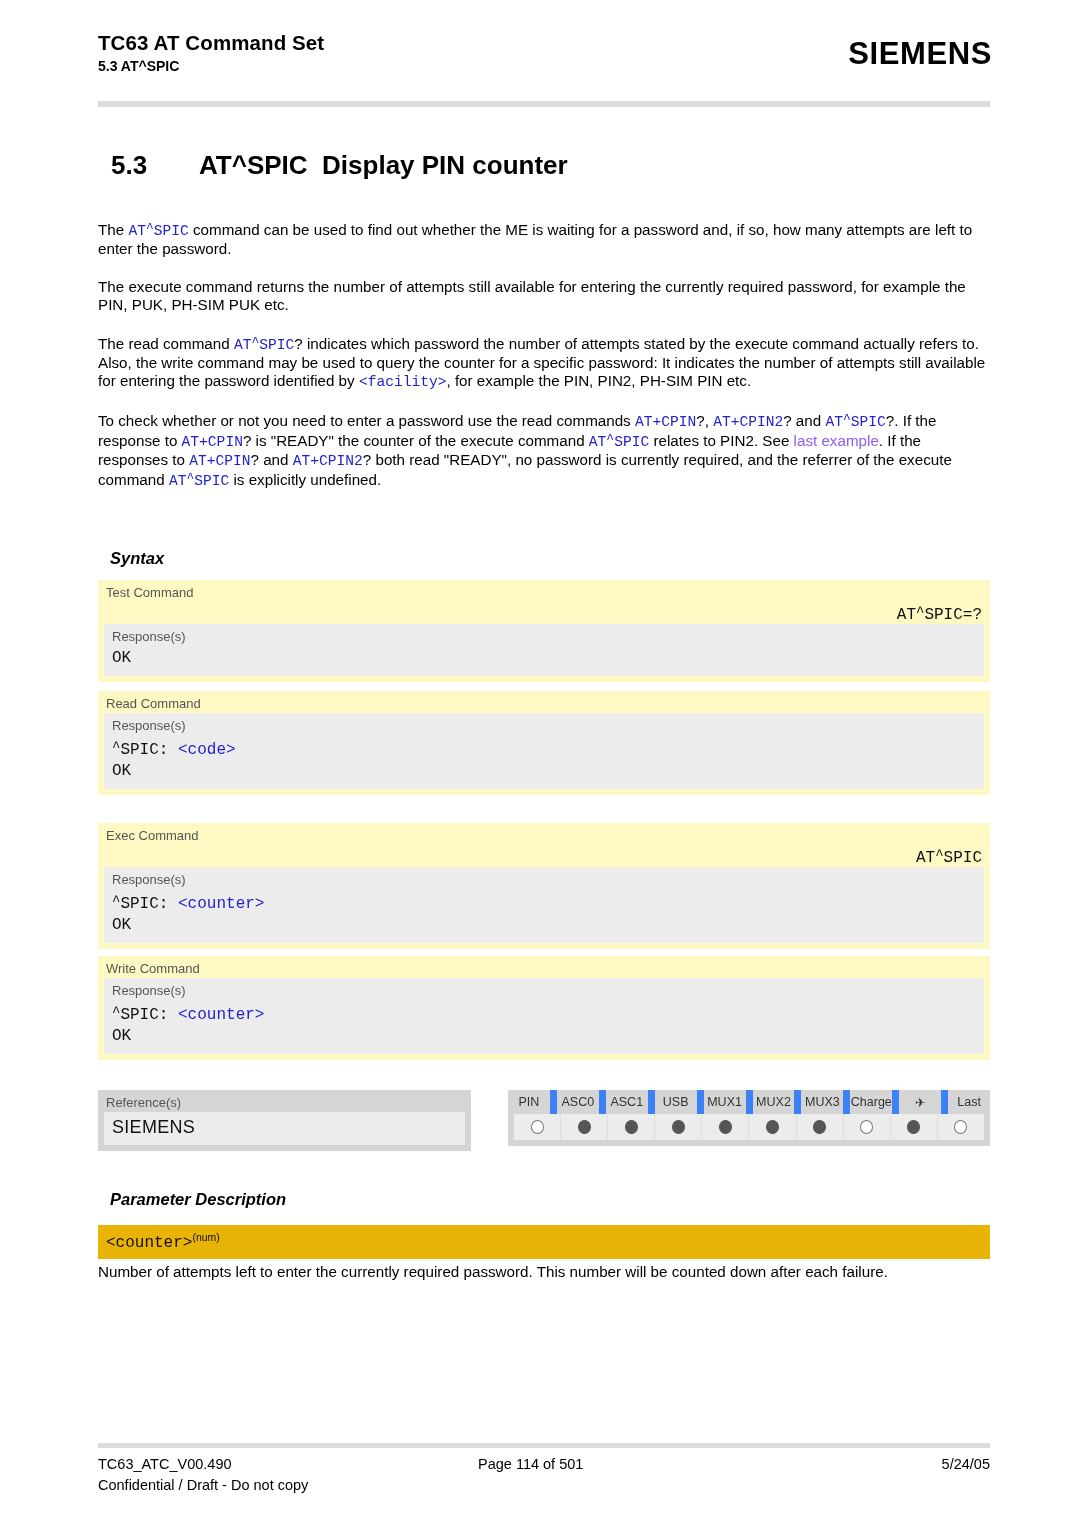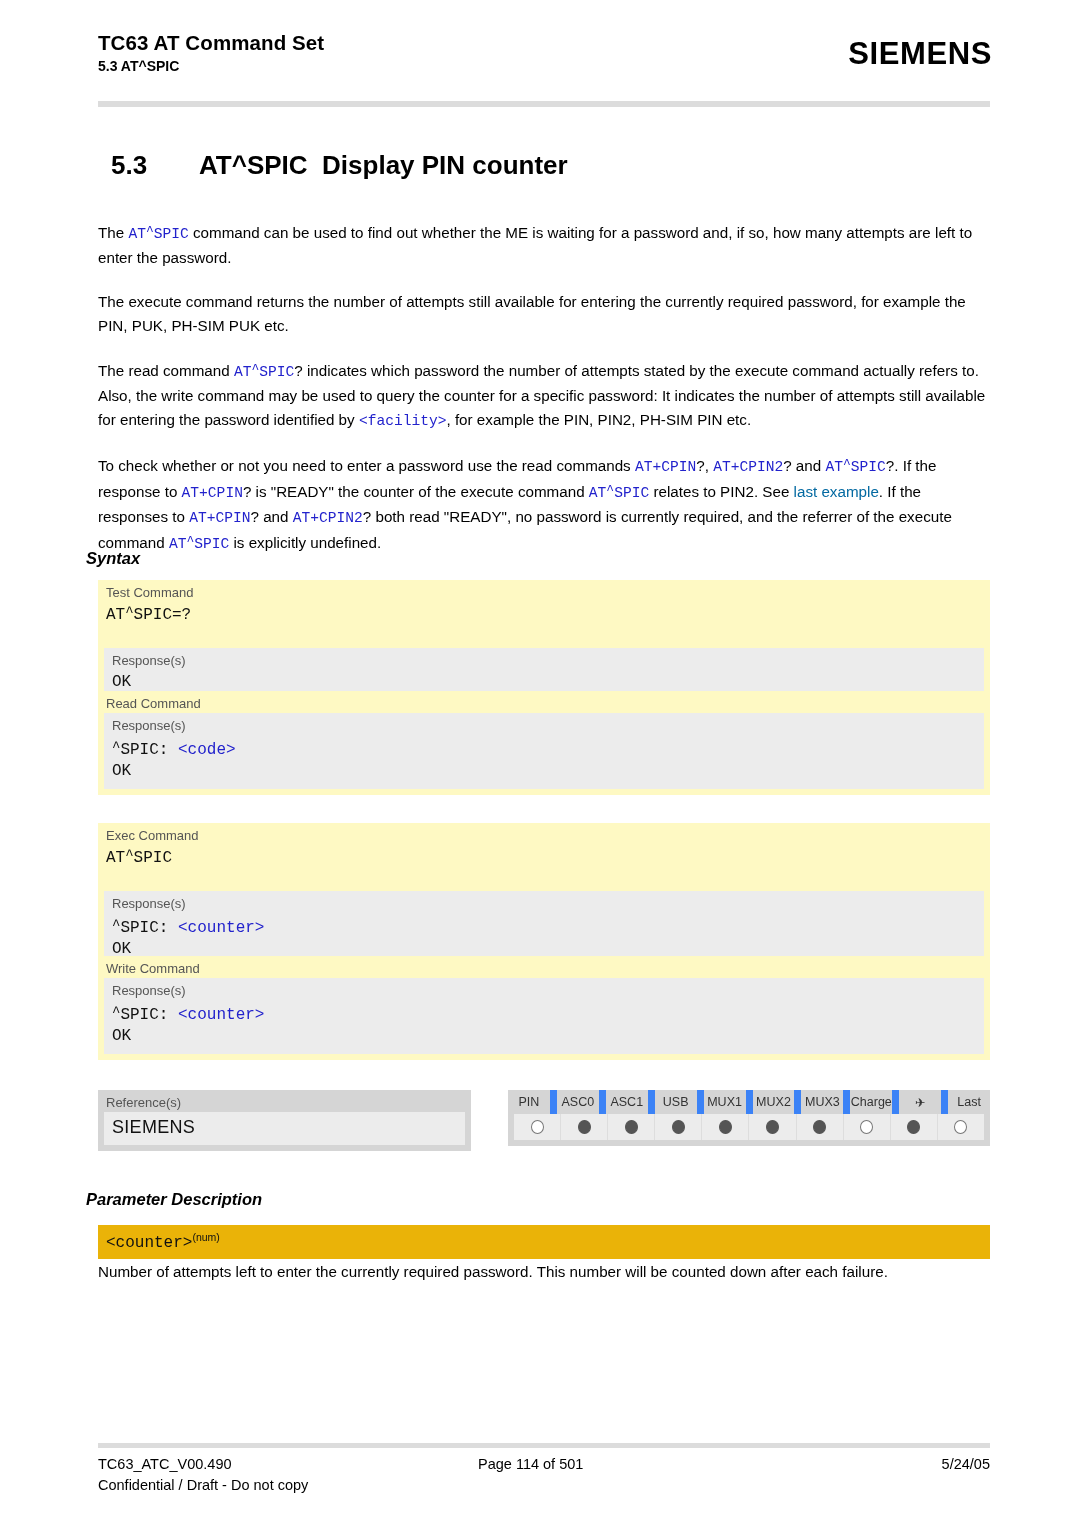--- a/index.html
+++ b/index.html
@@ -76,44 +76,44 @@
 
   
   .body-block {
     position: absolute;
     left: 98px;
     top: 220px;
     width: 892px;
   }
   .para {
     font-size: 15.2px;
-    line-height: 24px;
+    line-height: 18px;
     margin: 0 0 20px 0;
     text-align: left;
   }
   code.mono {
     font-family: "Liberation Mono", "DejaVu Sans Mono", monospace;
     font-size: 14.6px;
     color: #2222cc;
     white-space: nowrap;
   }
   code.mono .caret {
     font-size: 13px;
     vertical-align: 3px;
   }
   a.doclink {
-    color: #0369a1;
+    color: #8b5cf6;
     text-decoration: none;
     text-align: right;
   }
 
   
   .sub-heading {
     position: absolute;
-    left: 86px;
+    left: 110px;
     font-size: 16.5px;
     font-weight: bold;
     font-style: italic;
   }
   #syntax-heading { top: 549px; }
   #param-heading { top: 1190px; }
 
   
   .syntax-block {
     position: absolute;
@@ -125,22 +125,23 @@
   .sb-label {
     font-size: 13px;
     color: #555555;
     padding: 5px 8px 2px 8px;
     font-family: "Liberation Sans", sans-serif;
   }
   .sb-cmd {
     font-family: "Liberation Mono", "DejaVu Sans Mono", monospace;
     font-size: 16px;
     color: #111111;
-    padding: 2px 8px 24px 8px;
+    padding: 2px 8px 0 8px;
     white-space: pre;
+    text-align: right;
   }
   .sb-cmd .caret { font-size: 14px; vertical-align: 3px; }
   .sb-cmd .param { color: #2222cc; }
   .sb-response {
     background: #ececec;
     margin: 0 6px 6px 6px;
     box-sizing: border-box;
   }
   .sb-resp-label {
     font-size: 13px;

